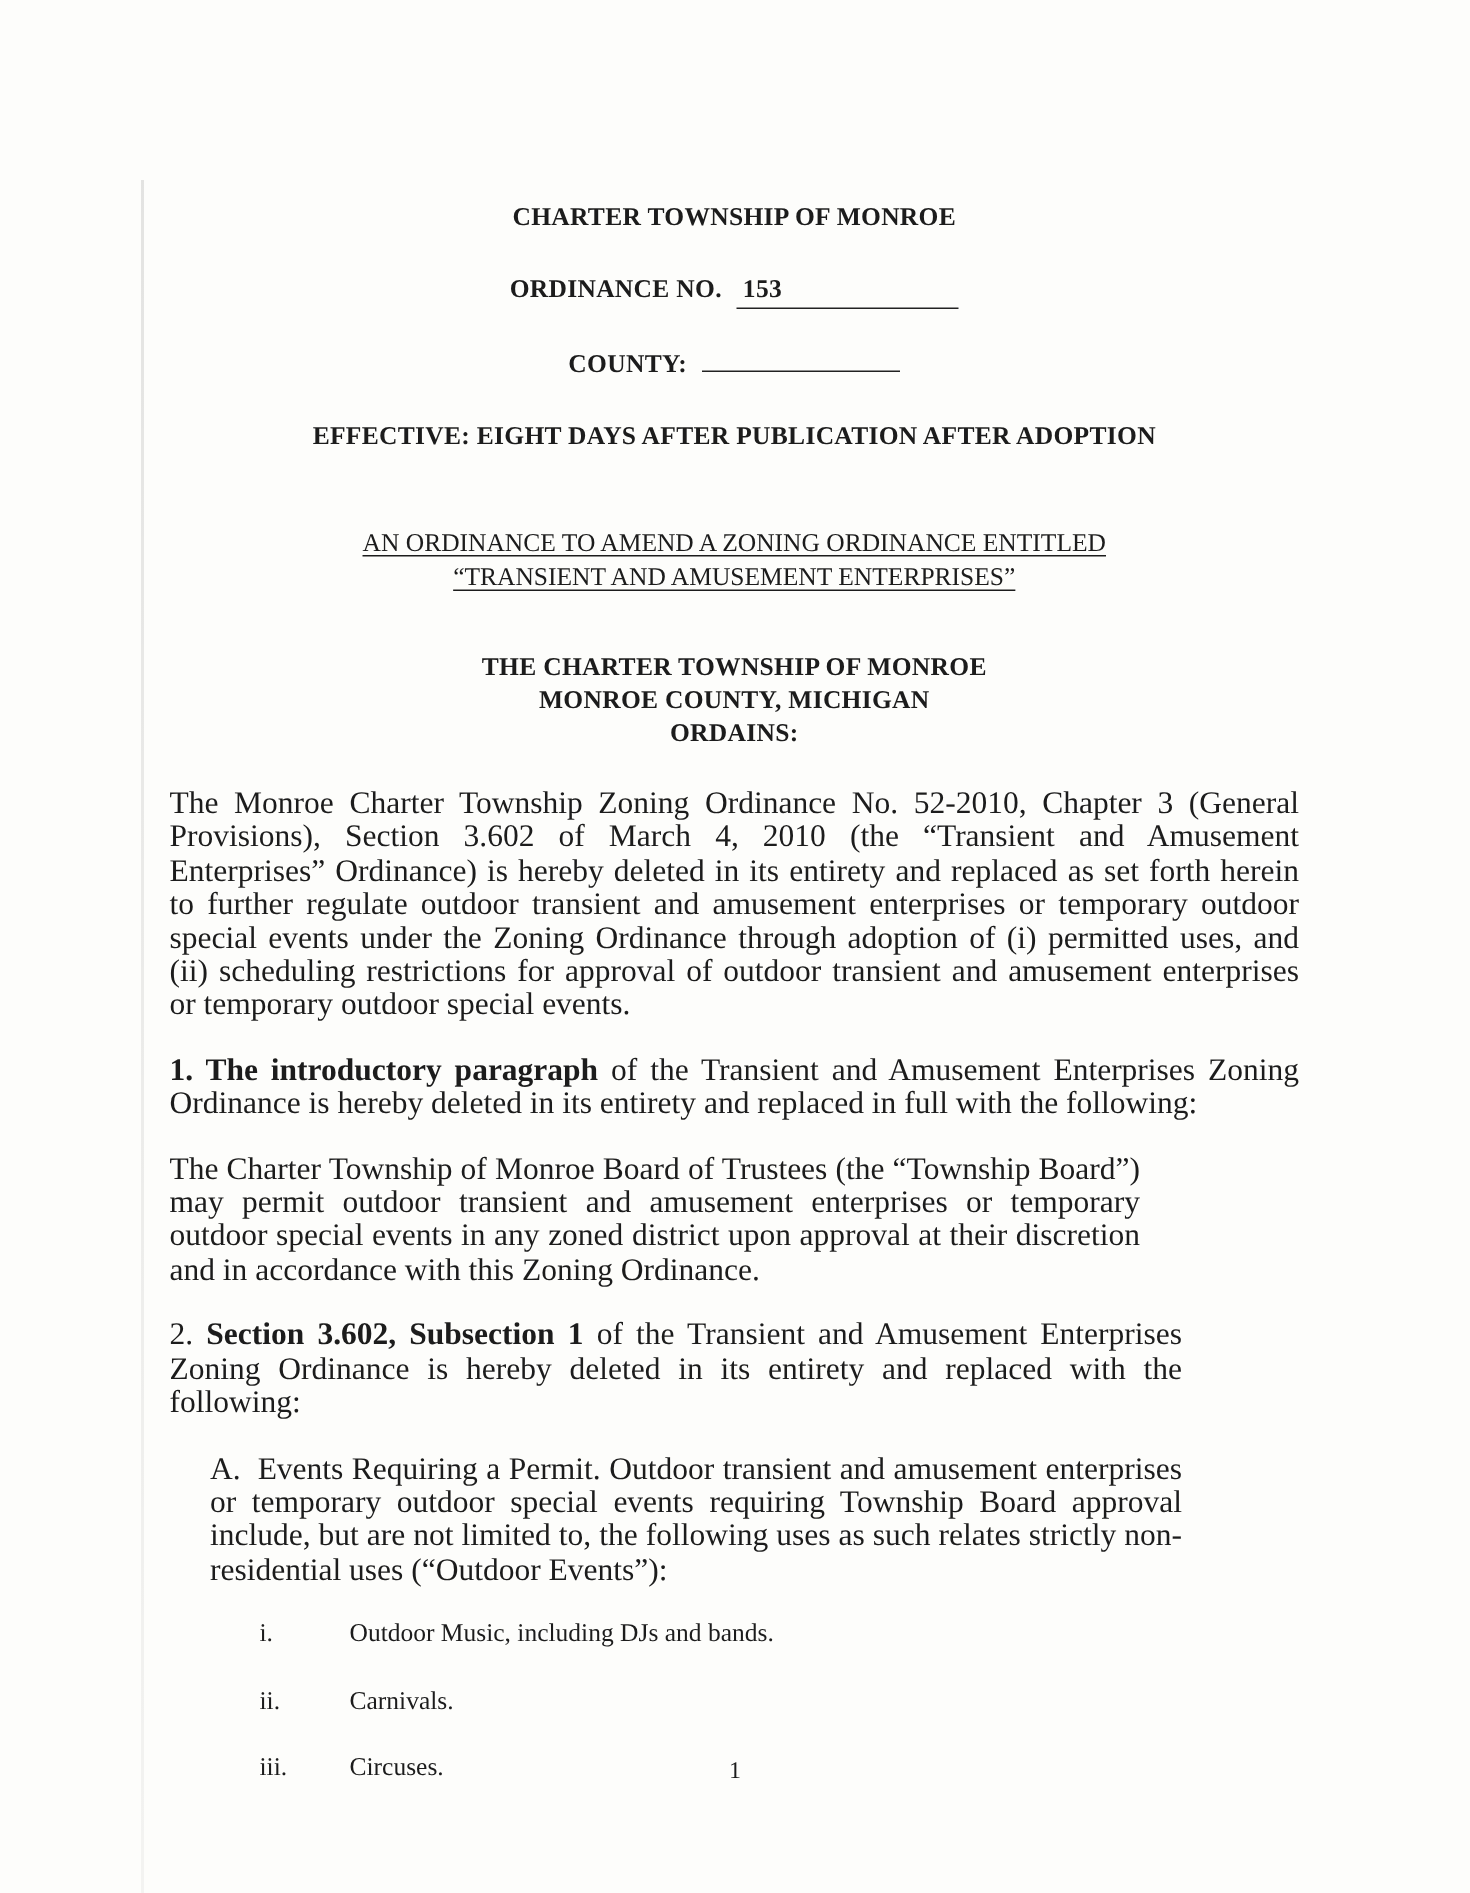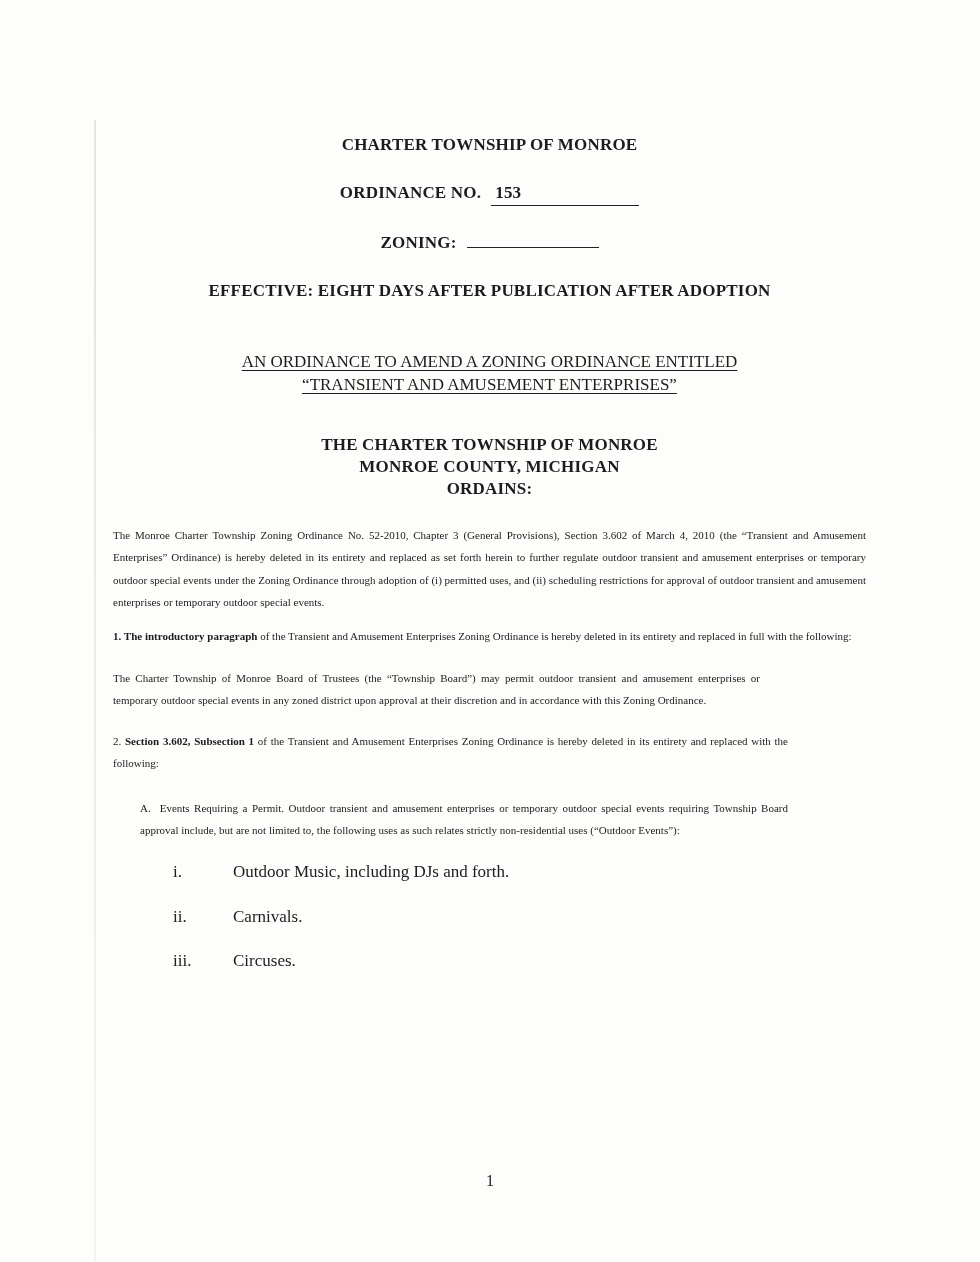--- a/index.html
+++ b/index.html
@@ -59,21 +59,21 @@
   .blank-underline {
     display: inline-block;
     width: 132px;
     border-bottom: 1.6px solid #222;
     margin-left: 10px;
     height: 14px;
     vertical-align: baseline;
   }
 
   .body-text {
-    font-size: 11px;
+    font-size: 21px;
     line-height: 22.4px;
     text-align: justify;
   }
   .para-intro { margin-top: 24px; }
   .para-item1 { margin-top: 6px; }
   .para-quote { margin-top: 20px; margin-right: 106px; }
   .para-item2 { margin-top: 18px; margin-right: 78px; }
   .para-subsection { margin-top: 22px; margin-left: 27px; margin-right: 78px; }
 
   .roman-list { margin-top: 20px; }
@@ -104,21 +104,21 @@
   <div class="scan-edge"></div>
 
   <header>
     <div class="c b hline">CHARTER TOWNSHIP OF MONROE</div>
 
     <div class="c b hline mt26">
       <span>ORDINANCE NO.</span><span class="fill-underline">153</span>
     </div>
 
     <div class="c b hline mt26">
-      <span>ZONING:</span><span class="blank-underline"></span>
+      <span>COUNTY:</span><span class="blank-underline"></span>
     </div>
 
     <div class="c b hline mt26">EFFECTIVE: EIGHT DAYS AFTER PUBLICATION AFTER ADOPTION</div>
   </header>
 
   <div class="c title-block">
     <div class="title-line">AN ORDINANCE TO AMEND A ZONING ORDINANCE ENTITLED</div>
     <div class="title-line">“TRANSIENT AND AMUSEMENT ENTERPRISES”</div>
   </div>
 
@@ -135,21 +135,21 @@
 
     <p class="body-text para-quote">The Charter Township of Monroe Board of Trustees (the “Township Board”) may permit outdoor transient and amusement enterprises or temporary outdoor special events in any zoned district upon approval at their discretion and in accordance with this Zoning Ordinance.</p>
 
     <p class="body-text para-item2"><span>2. </span><strong>Section 3.602, Subsection 1</strong><span> of the Transient and Amusement Enterprises Zoning Ordinance is hereby deleted in its entirety and replaced with the following:</span></p>
 
     <p class="body-text para-subsection"><span>A.</span>&nbsp;&nbsp;<span>Events Requiring a Permit.  Outdoor transient and amusement enterprises or temporary outdoor special events requiring Township Board approval include, but are not limited to, the following uses as such relates strictly non-residential uses (“Outdoor Events”):</span></p>
 
     <div class="roman-list">
       <div class="roman-item">
         <span class="roman-marker">i.</span>
-        <span>Outdoor Music, including DJs and forth.</span>
+        <span>Outdoor Music, including DJs and bands.</span>
       </div>
       <div class="roman-item">
         <span class="roman-marker">ii.</span>
         <span>Carnivals.</span>
       </div>
       <div class="roman-item">
         <span class="roman-marker">iii.</span>
         <span>Circuses.</span>
       </div>
     </div>

